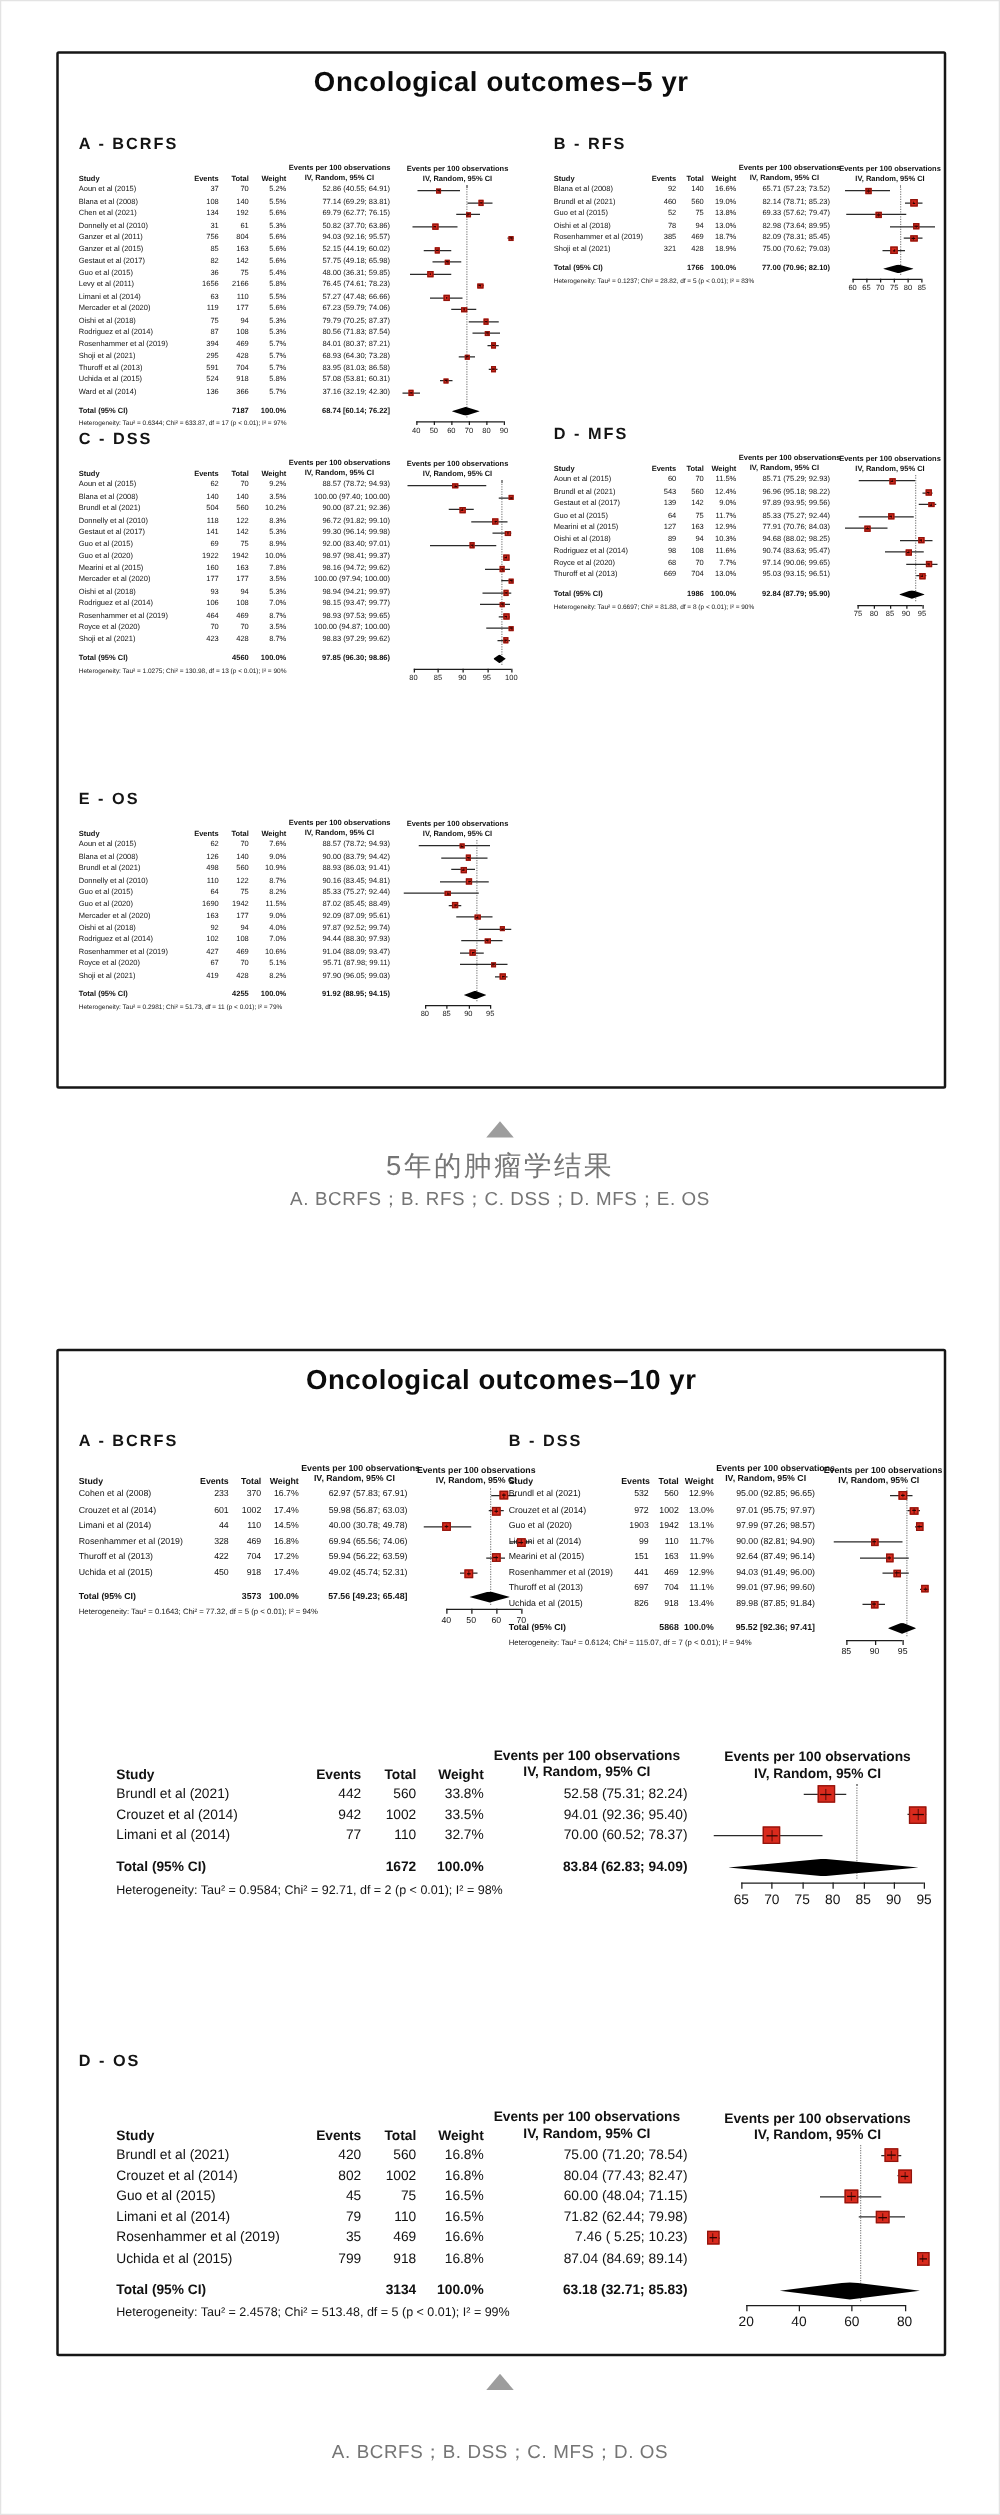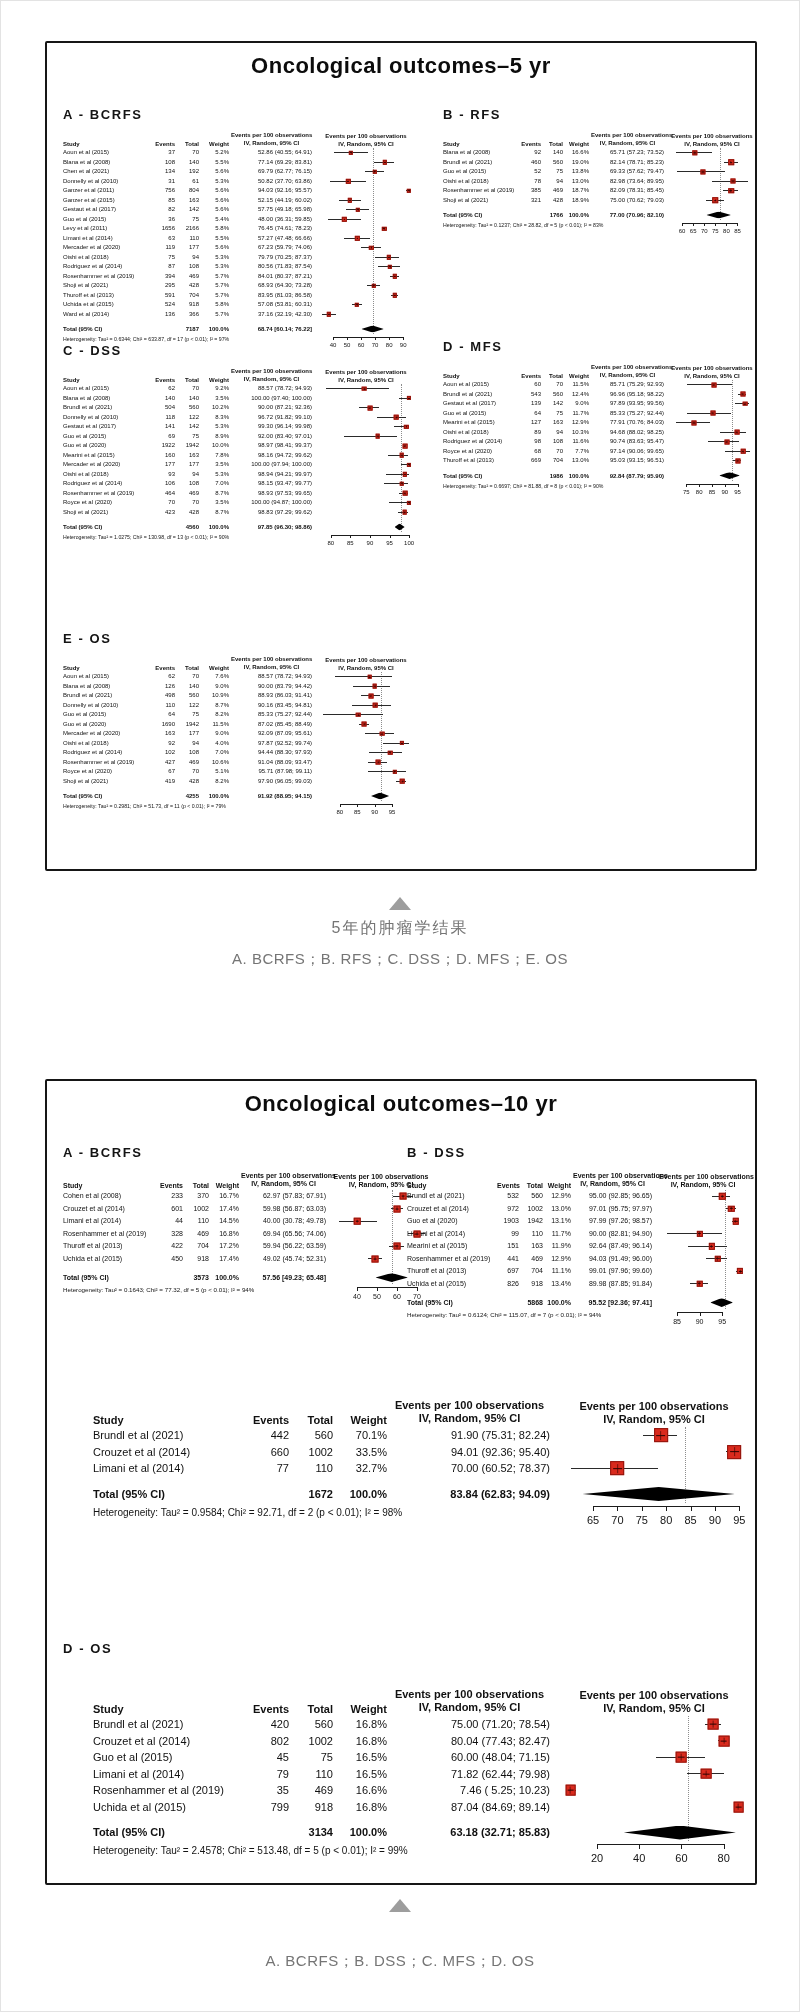--- a/index.html
+++ b/index.html
@@ -47,21 +47,21 @@
 .f-dm{position:absolute;background:#000;transform:translate(-50%,-50%);clip-path:polygon(0 50%,50% 0,100% 50%,50% 100%);z-index:2}
 .f-axis{position:relative;margin-top:2px}
 .f-axline{position:absolute;top:1px;height:1px;background:#1d1d1d}
 .f-tick{position:absolute;top:1px;width:1px;background:#1d1d1d}
 .f-ticklabel{position:absolute;transform:translateX(-50%);color:#141414}
 .sz-s .f-ticklabel,.sz-xs .f-ticklabel{top:6px;font-size:6px}
 .sz-m .f-ticklabel,.sz-ms .f-ticklabel{top:7px;font-size:7px}
 .sz-l .f-ticklabel{top:9px;font-size:11px}
 
 .caption-tri{position:absolute;left:50%;transform:translateX(-50%);width:0;height:0;border-left:11px solid transparent;border-right:11px solid transparent;border-bottom:13px solid #9d9d9d}
-.caption{position:absolute;left:0;right:0;text-align:center;font-size:16px;color:#757575;letter-spacing:2px}
+.caption{position:absolute;left:0;right:0;text-align:center;font-size:22px;color:#757575;letter-spacing:2px}
 .subcaption{position:absolute;left:0;right:0;text-align:center;font-size:15px;color:#757575;letter-spacing:.5px}
 
 #f1a{left:16px;top:64px}#f1b{left:396px;top:64px}#f1c{left:16px;top:300px}#f1d{left:396px;top:296px}#f1e{left:16px;top:588px}
 #f2a{left:16px;top:64px}#f2b{left:360px;top:64px}#f2c{left:16px;top:308px}#f2d{left:16px;top:560px}
 </style>
 </head>
 <body>
 
 <div class="page">
 
@@ -1081,26 +1081,26 @@
               <div class="h-num">Weight</div>
               <div class="h-ci">
                 <div>Events per 100 observations</div>
                 <div>IV, Random, 95% CI</div>
               </div>
             </div>
             <div class="f-row">
               <div class="c-study">Brundl et al (2021)</div>
               <div class="c-num">442</div>
               <div class="c-num">560</div>
-              <div class="c-num">70.1%</div>
-              <div class="c-ci">91.90 (75.31; 82.24)</div>
+              <div class="c-num">33.8%</div>
+              <div class="c-ci">52.58 (75.31; 82.24)</div>
             </div>
             <div class="f-row">
               <div class="c-study">Crouzet et al (2014)</div>
-              <div class="c-num">660</div>
+              <div class="c-num">942</div>
               <div class="c-num">1002</div>
               <div class="c-num">33.5%</div>
               <div class="c-ci">94.01 (92.36; 95.40)</div>
             </div>
             <div class="f-row">
               <div class="c-study">Limani et al (2014)</div>
               <div class="c-num">77</div>
               <div class="c-num">110</div>
               <div class="c-num">32.7%</div>
               <div class="c-ci">70.00 (60.52; 78.37)</div>

